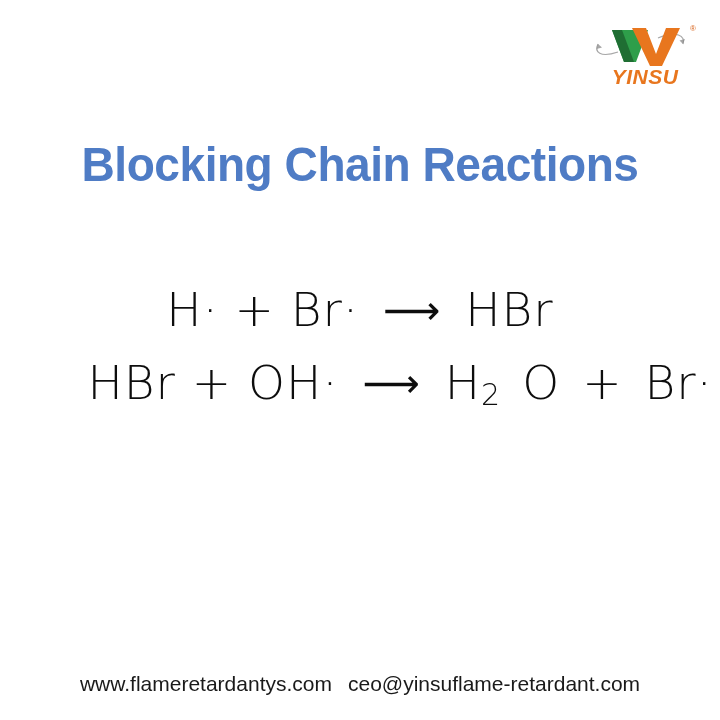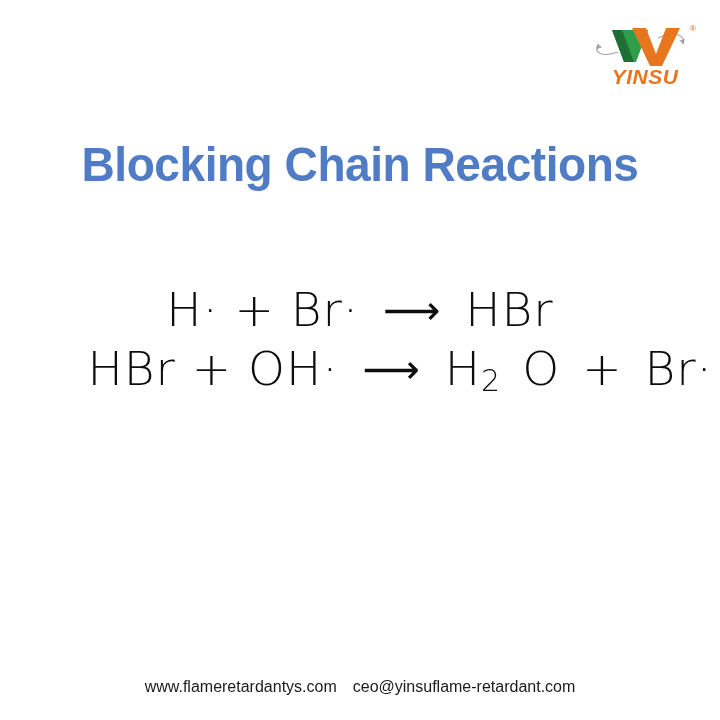--- a/index.html
+++ b/index.html
@@ -90,21 +90,21 @@
     text-align: center;
     font-family: "DejaVu Sans", sans-serif;
     font-weight: 300;
     color: #0d0d0d;
     white-space: nowrap;
     line-height: 1.0;
   }
   .eq-1 {
     font-size: 47px;
     letter-spacing: 1px;
-    margin-bottom: 12px;
+    margin-bottom: 26px;
   }
   .eq-2 {
     font-size: 47px;
     letter-spacing: 1px;
     margin-left: 40px;
   }
   .eq .arrow {
     font-size: 40px;
     padding: 0 2px;
     vertical-align: 2px;
@@ -120,21 +120,21 @@
   }
 
   
   .footer {
     position: absolute;
     bottom: 24px;
     left: 0;
     width: 720px;
     text-align: center;
     font-family: "Liberation Sans", sans-serif;
-    font-size: 16px;
+    font-size: 21px;
     color: #1a1a1a;
     white-space: nowrap;
   }
   .footer .sep {
     display: inline-block;
     width: 16px;
   }
 </style>
 </head>
 <body>

